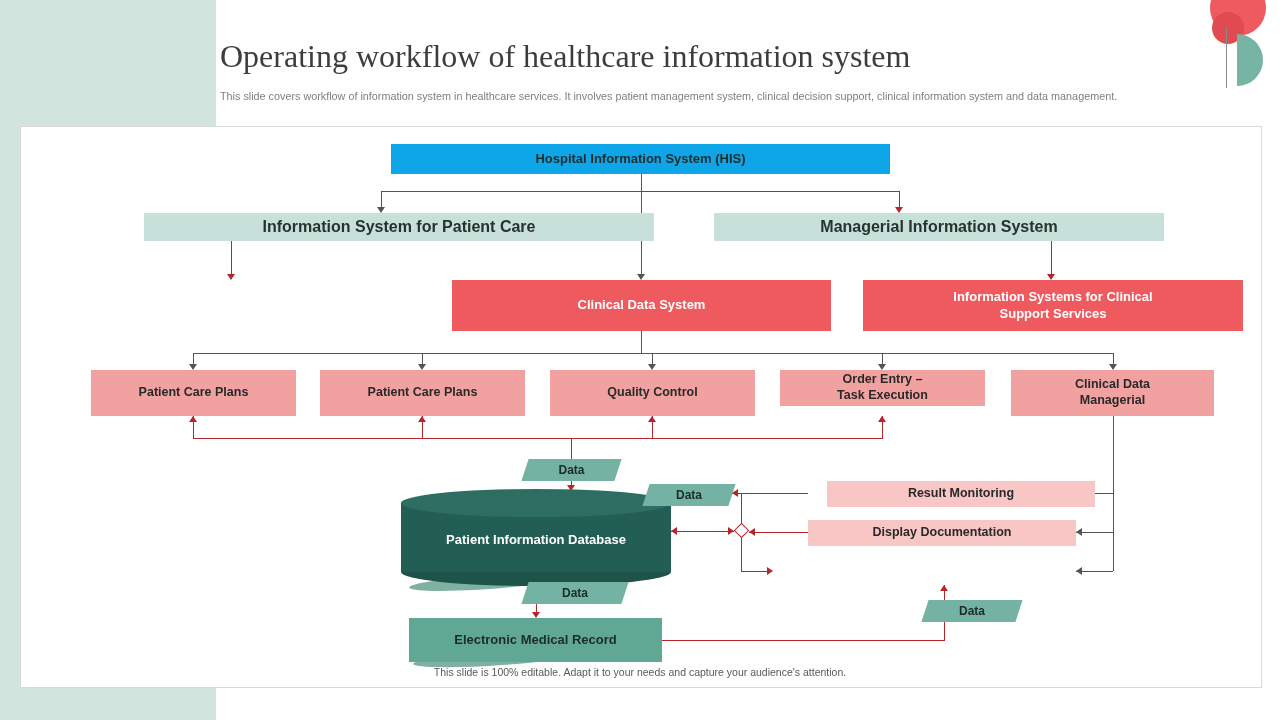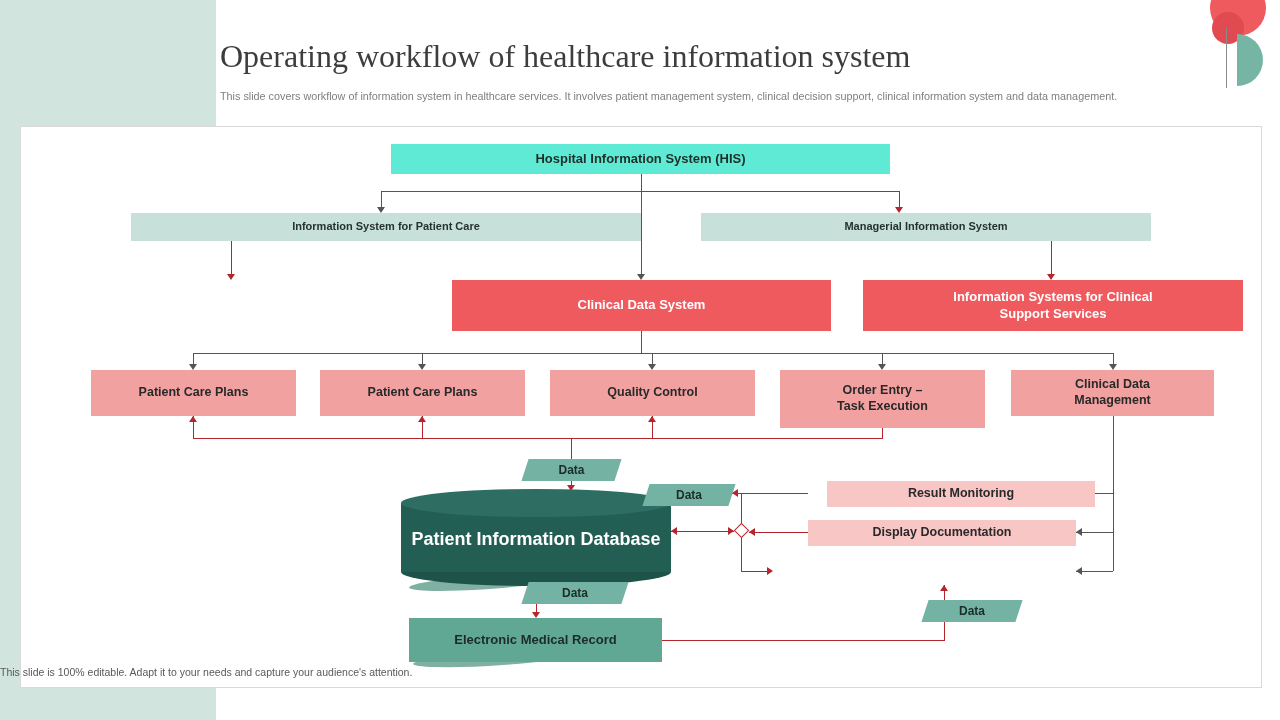--- a/index.html
+++ b/index.html
@@ -3,40 +3,40 @@
 <meta charset="utf-8">
 <style>
   * { margin:0; padding:0; box-sizing:border-box; }
   html,body { width:1280px; height:720px; }
   body { font-family:"Liberation Sans", sans-serif; background:#ffffff; }
   .canvas { position:relative; width:1280px; height:720px; overflow:hidden; background:#ffffff; }
   .strip { position:absolute; left:0; top:0; width:216px; height:720px; background:#d2e4de; }
 
   .title { position:absolute; left:220px; top:38px; width:1010px; font-family:"Liberation Serif", serif; font-weight:400; font-size:32px; color:#3d3d3d; white-space:nowrap; }
   .subtitle { position:absolute; left:220px; top:90px; width:1040px; font-size:10.8px; color:#7f7f7f; white-space:nowrap; overflow:hidden; }
-  .footer { position:absolute; left:0; top:666px; width:1280px; text-align:left; font-size:10.5px; color:#595959; }
+  .footer { position:absolute; left:0; top:666px; width:1280px; text-align:center; font-size:10.5px; color:#595959; }
 
   .deco-line { position:absolute; left:1226px; top:28px; width:1px; height:60px; background:#8a8a8a; }
   .circle-red { position:absolute; left:1210px; top:-20px; width:56px; height:56px; border-radius:50%; background:#ee5a5e; }
   .circle-red-small { position:absolute; left:1212px; top:12px; width:32px; height:32px; border-radius:50%; background:#e04a50; }
   .half-teal { position:absolute; left:1237px; top:34px; width:26px; height:52px; background:#76b5a4; border-radius:0 52px 52px 0; }
 
   .panel { position:absolute; left:20px; top:126px; width:1242px; height:562px; background:#ffffff; border:1px solid #d9d9d9; }
 
   .node { position:absolute; display:flex; align-items:center; justify-content:center; text-align:center; font-weight:700; white-space:pre-line; line-height:1.25; }
-  .teal  { background:#5eead4; color:#1f2e29; font-size:13px; }
-  .lteal { background:#c8e0da; color:#26322e; font-size:11px; }
+  .teal  { background:#0ea5e9; color:#1f2e29; font-size:13px; }
+  .lteal { background:#c8e0da; color:#26322e; font-size:16px;margin-left:13px; }
   .redbox{ background:#ee5a5e; color:#ffffff; font-size:13px; }
   .pink  { background:#f2a1a1; color:#292929; font-size:12.5px; }
   .lpink { background:#f9c6c6; color:#292929; font-size:12.5px; }
   .emr   { background:#60a893; color:#1d2b27; font-size:13px; }
 
   .db-el   { position:absolute; border-radius:50%; }
   .db-body { position:absolute; background:#235e54; }
-  .db-label{ position:absolute; display:flex; align-items:center; justify-content:center; color:#ffffff; font-weight:700; font-size:18px; }
+  .db-label{ position:absolute; display:flex; align-items:center; justify-content:center; color:#ffffff; font-weight:700; font-size:13px; }
 
   .para { position:absolute; display:flex; align-items:center; justify-content:center; }
   .para-bg { position:absolute; left:0; top:0; right:0; bottom:0; background:#74b3a4; transform:skewX(-18deg); }
   .para span { position:relative; font-weight:700; font-size:12px; color:#1c2c27; }
 
   .ln { position:absolute; background:var(--c); }
   .ar { position:absolute; width:0; height:0; border-style:solid; border-width:0; }
   .ar-down { border-left:4px solid transparent; border-right:4px solid transparent; border-top:6px solid var(--c); }
   .ar-up   { border-left:4px solid transparent; border-right:4px solid transparent; border-bottom:6px solid var(--c); }
   .ar-left { border-top:4px solid transparent; border-bottom:4px solid transparent; border-right:6px solid var(--c); }
@@ -134,24 +134,24 @@
     <div class="node lteal" style="left:110px;top:86px;width:510px;height:28px">Information System for Patient Care</div>
     <div class="node lteal" style="left:680px;top:86px;width:450px;height:28px">Managerial Information System</div>
 
     <div class="node redbox" style="left:431px;top:153px;width:379px;height:51px">Clinical Data System</div>
     <div class="node redbox" style="left:842px;top:153px;width:380px;height:51px">Information Systems for Clinical
 Support Services</div>
 
     <div class="node pink" style="left:70px;top:243px;width:205px;height:46px">Patient Care Plans</div>
     <div class="node pink" style="left:299px;top:243px;width:205px;height:46px">Patient Care Plans</div>
     <div class="node pink" style="left:529px;top:243px;width:205px;height:46px">Quality Control</div>
-    <div class="node pink" style="left:759px;top:243px;width:205px;height:58px">Order Entry –
+    <div class="node pink" style="left:759px;top:243px;width:205px;height:36px">Order Entry –
 Task Execution</div>
     <div class="node pink" style="left:990px;top:243px;width:203px;height:46px">Clinical Data
-Management</div>
+Managerial</div>
 
     <div class="db-el" style="left:380px;top:431px;width:270px;height:28px;background:#1d5349"></div>
     <div class="db-body" style="left:380px;top:376px;width:270px;height:69px"></div>
     <div class="db-el" style="left:380px;top:362px;width:270px;height:28px;background:#2e6e62"></div>
     <div class="db-label" style="left:380px;top:382px;width:270px;height:60px">Patient Information Database</div>
 
     <div class="para" style="left:504px;top:332px;width:93px;height:22px">
       <div class="para-bg"></div>
       <span>Data</span>
     </div>

